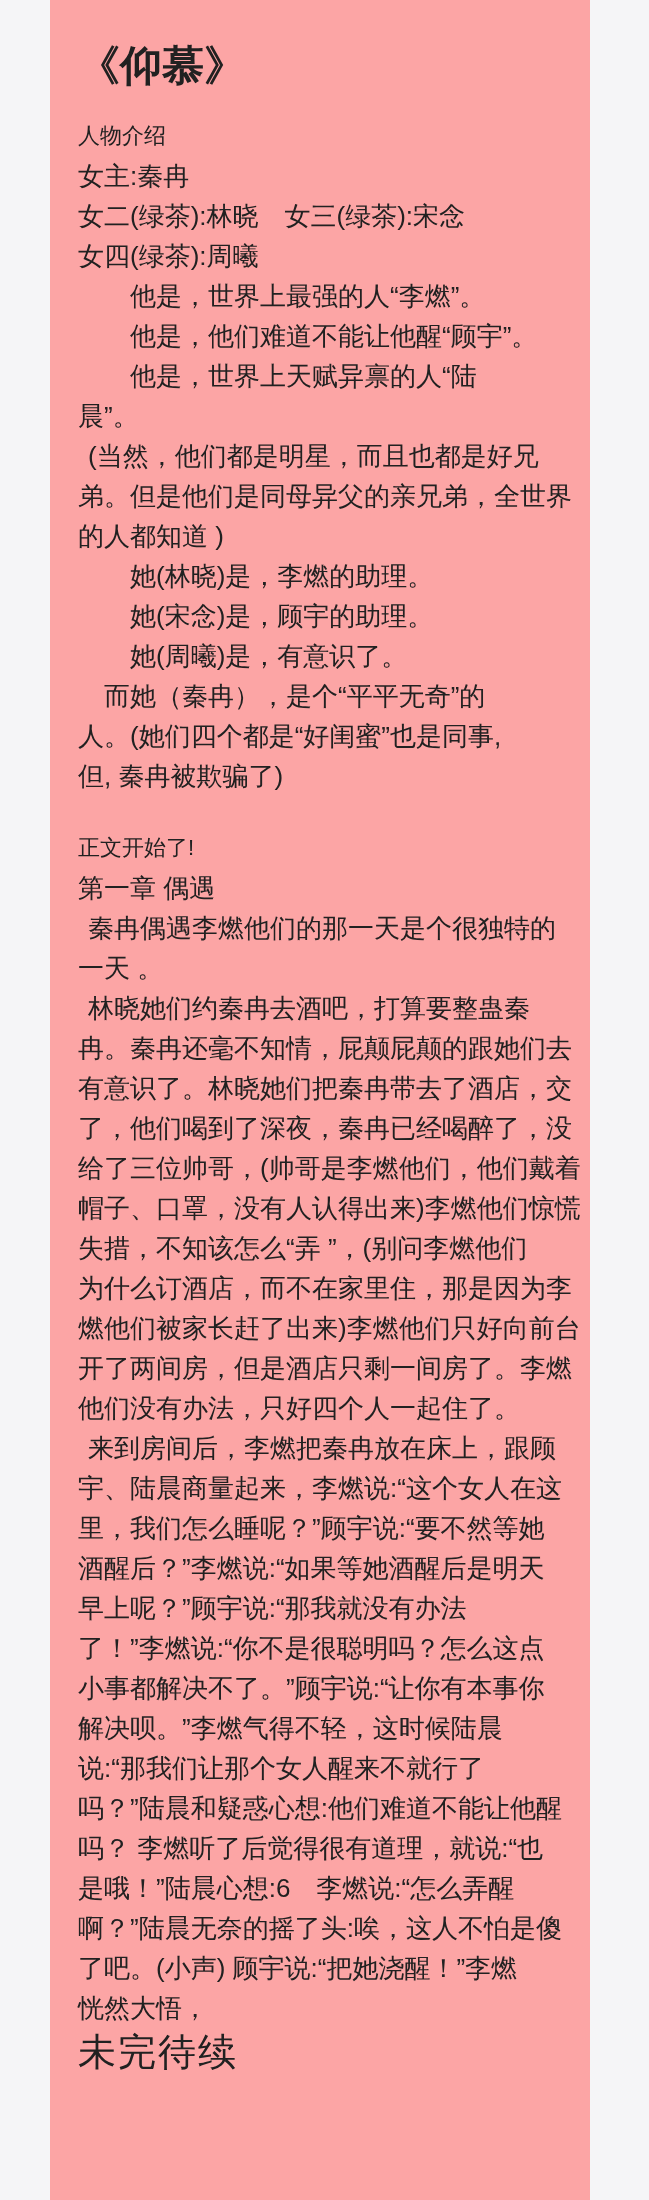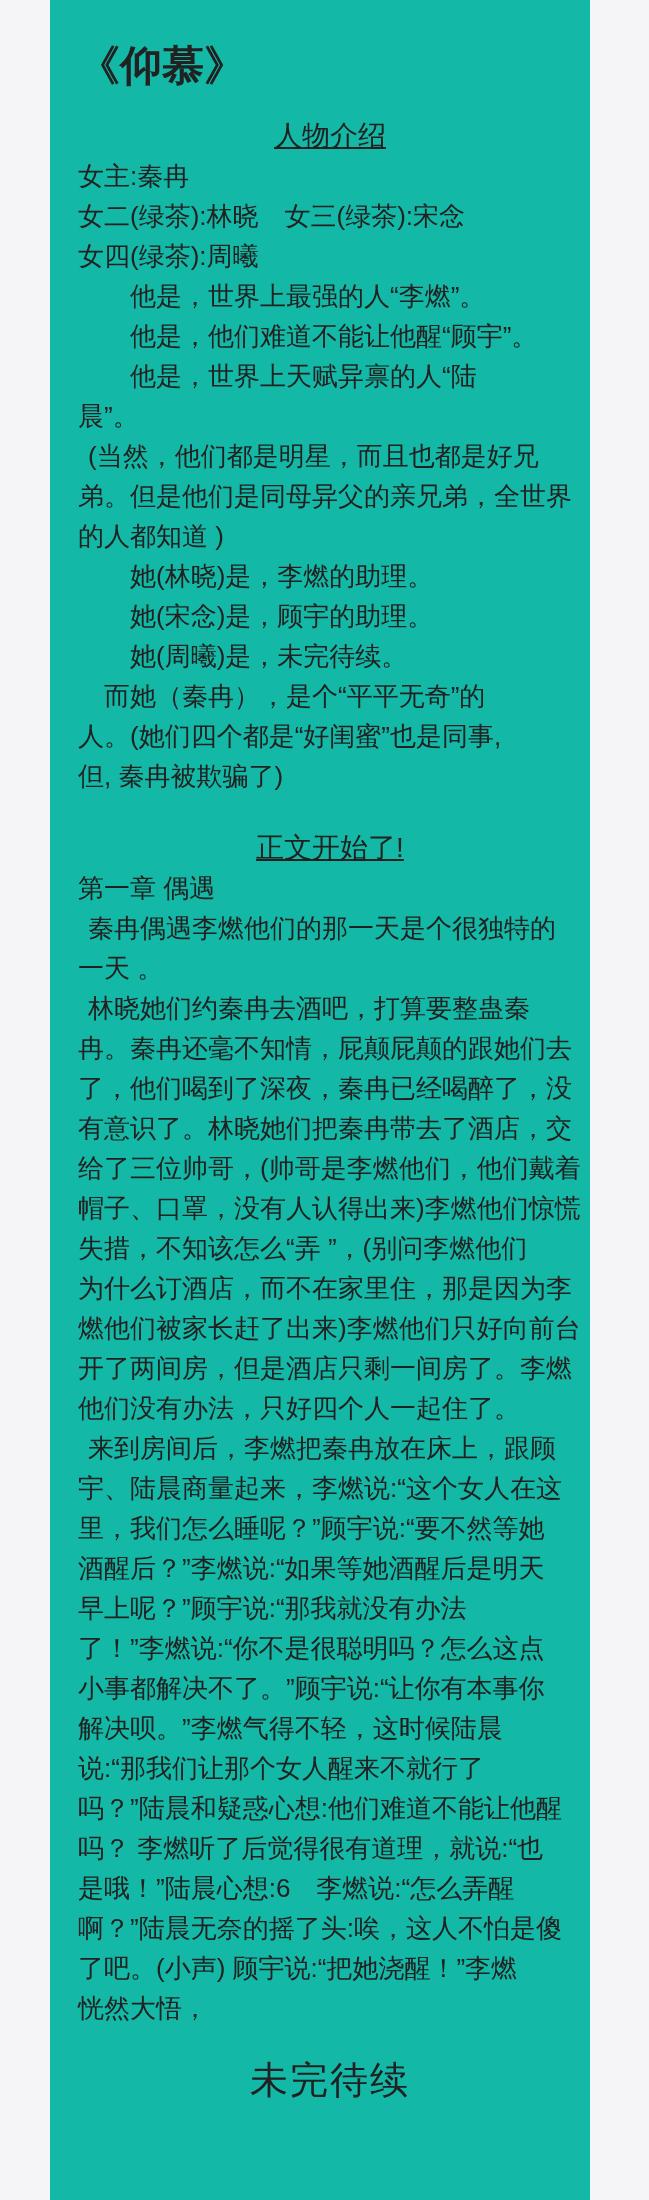--- a/index.html
+++ b/index.html
@@ -6,44 +6,43 @@
   body{
     width:649px;height:2200px;
     background:#f5f5f7;
     font-family:"Liberation Sans","DejaVu Sans",sans-serif;
     overflow:hidden;
   }
   .page{position:relative;width:649px;height:2200px;background:#f5f5f7;}
   .card{
     position:absolute;left:50px;top:0;
     width:540px;height:2200px;
-    background:#14b8a6;
+    background:#fca5a5;
     box-sizing:border-box;
     padding:40px 8px 0 28px;
     color:#212121;
   }
   .title{
     font-size:42px;font-weight:700;line-height:52px;margin:0;
   }
   .heading{
-    font-size:28px;line-height:40px;text-align:center;margin-top:24px;text-decoration:underline;
+    font-size:22px;line-height:40px;text-align:left;margin-top:24px;
   }
   .line{
     font-size:26px;line-height:40px;white-space:nowrap;
   }
   .ind-half{padding-left:10px;}
   .ind-one{padding-left:26px;}
   .ind-two{padding-left:52px;}
   .intro-block{}
   .story-start{margin-top:32px;}
   .chapter{font-size:26px;line-height:40px;white-space:nowrap;}
   .footer{
-    font-size:38px;line-height:48px;text-align:center;letter-spacing:2px;
+    font-size:38px;line-height:48px;text-align:left;letter-spacing:2px;
     font-weight:400;
-    margin-top:28px;
   }
 </style>
 </head>
 <body>
 
 <div class="page">
   <div class="card">
 
     <h1 class="title">《仰慕》</h1>
 
@@ -58,37 +57,37 @@
     <div class="intro-block">
         <div class="line ind-two">他是，世界上最强的人“李燃”。</div>
         <div class="line ind-two">他是，他们难道不能让他醒“顾宇”。</div>
         <div class="line ind-two">他是，世界上天赋异禀的人“陆</div>
         <div class="line">晨”。</div>
         <div class="line ind-half">(当然，他们都是明星，而且也都是好兄</div>
         <div class="line">弟。但是他们是同母异父的亲兄弟，全世界</div>
         <div class="line">的人都知道 )</div>
         <div class="line ind-two">她(林晓)是，李燃的助理。</div>
         <div class="line ind-two">她(宋念)是，顾宇的助理。</div>
-        <div class="line ind-two">她(周曦)是，未完待续。</div>
+        <div class="line ind-two">她(周曦)是，有意识了。</div>
         <div class="line ind-one">而她（秦冉），是个“平平无奇”的</div>
         <div class="line">人。(她们四个都是“好闺蜜”也是同事,</div>
         <div class="line">但, 秦冉被欺骗了)</div>
       </div>
 
     <div class="heading story-start">正文开始了!</div>
 
     <div class="chapter">第一章 偶遇</div>
 
     <div class="story-block">
         <div class="line ind-half">秦冉偶遇李燃他们的那一天是个很独特的</div>
         <div class="line">一天 。</div>
         <div class="line ind-half">林晓她们约秦冉去酒吧，打算要整蛊秦</div>
         <div class="line">冉。秦冉还毫不知情，屁颠屁颠的跟她们去</div>
+        <div class="line">有意识了。林晓她们把秦冉带去了酒店，交</div>
         <div class="line">了，他们喝到了深夜，秦冉已经喝醉了，没</div>
-        <div class="line">有意识了。林晓她们把秦冉带去了酒店，交</div>
         <div class="line">给了三位帅哥，(帅哥是李燃他们，他们戴着</div>
         <div class="line">帽子、口罩，没有人认得出来)李燃他们惊慌</div>
         <div class="line">失措，不知该怎么“弄 ”，(别问李燃他们</div>
         <div class="line">为什么订酒店，而不在家里住，那是因为李</div>
         <div class="line">燃他们被家长赶了出来)李燃他们只好向前台</div>
         <div class="line">开了两间房，但是酒店只剩一间房了。李燃</div>
         <div class="line">他们没有办法，只好四个人一起住了。</div>
         <div class="line ind-half">来到房间后，李燃把秦冉放在床上，跟顾</div>
         <div class="line">宇、陆晨商量起来，李燃说:“这个女人在这</div>
         <div class="line">里，我们怎么睡呢？”顾宇说:“要不然等她</div>

